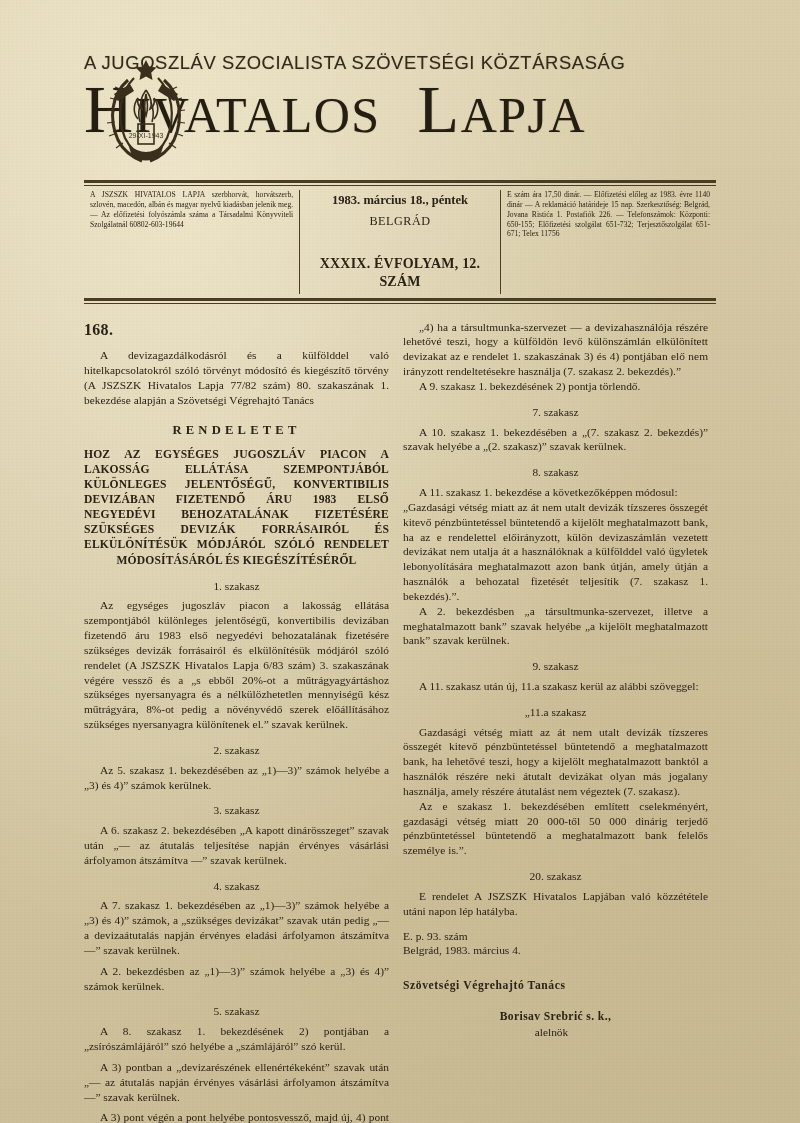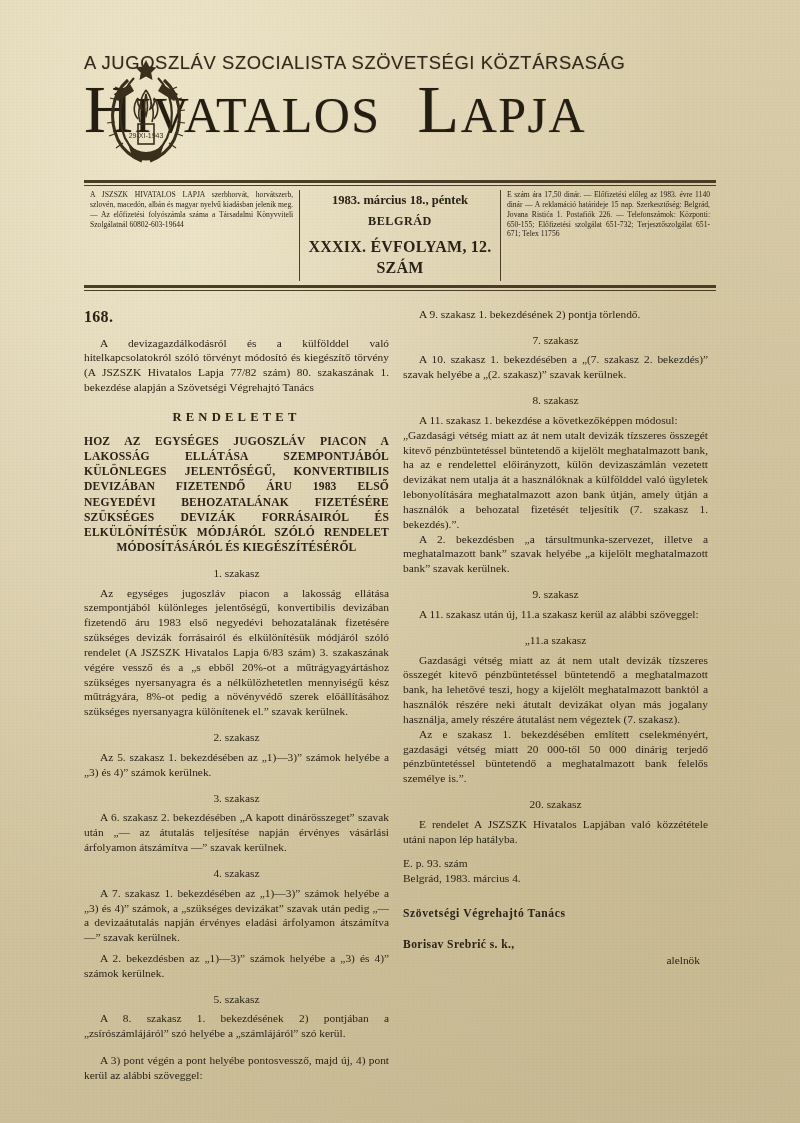--- a/index.html
+++ b/index.html
@@ -93,22 +93,22 @@
     align-items: stretch;
     padding: 4px 0 3px 0;
     font-size: 7.6px;
     line-height: 1.30;
   }
   .infocell { padding: 0 6px; }
   .info-left   { width: 212px; text-align: justify; }
   .info-center { width: 196px; text-align: center; border-left: 1px solid #4a3d26; border-right: 1px solid #4a3d26; display:flex; flex-direction:column; justify-content:center; }
   .info-right  { width: 212px; text-align: justify; }
   .info-center .l1 { font-size: 12.6px; font-weight: 700; margin: 2px 0 6px; }
-  .info-center .l2 { font-size: 12.2px; font-weight: 700; letter-spacing: .5px; margin-bottom: 7px; }
-  .info-center .l3 { font-size: 16px; font-weight: 700; letter-spacing: .2px; margin-bottom: 2px; }
+  .info-center .l2 { font-size: 12.2px; font-weight: 400; letter-spacing: .5px; margin-bottom: 7px; }
+  .info-center .l3 { font-size: 14px; font-weight: 700; letter-spacing: .2px; margin-bottom: 2px; margin-top: 18px; }
 
   .rule-after-info { border-top: 3px solid #4a3d26; margin-top: 1px; }
   .rule-after-info2 { border-top: 1px solid #4a3d26; margin-top: 2px; }
 
   
   .columns {
     display: flex;
     gap: 14px;
     margin-top: 16px;
     font-size: 11.4px;
@@ -146,28 +146,28 @@
     font-size: 11.4px;
   }
   .sig-org {
     text-align: left;
     font-weight: 700;
     letter-spacing: .6px;
     margin-top: 20px;
     font-size: 11.6px;
   }
   .sig-name {
-    text-align: left;
+    text-align: center;
     font-weight: 700;
     letter-spacing: .4px;
     margin-top: 16px;
     font-size: 11.6px;
   }
   .sig-role {
-    text-align: right;
+    text-align: center;
     margin-top: 1px;
     font-size: 11.4px;
     padding-right: 8px;
   }
   .plainline { text-align: left; }
 </style>
 </head>
 <body>
 
 <div class="page">
@@ -267,26 +267,28 @@
         <p class="ind">A 6. szakasz 2. bekezdésében „A kapott dinárösszeget” szavak után „— az átutalás teljesítése napján érvényes vásárlási árfolyamon átszámítva —” szavak kerülnek.</p>
 
         <div class="sec">4. szakasz</div>
         <p class="ind">A 7. szakasz 1. bekezdésében az „1)—3)” számok helyébe a „3) és 4)” számok, a „szükséges devizákat” szavak után pedig „— a devizaátutalás napján érvényes eladási árfolyamon átszámítva —” szavak kerülnek.</p>
         <div class="gap-s"></div>
         <p class="ind">A 2. bekezdésben az „1)—3)” számok helyébe a „3) és 4)” számok kerülnek.</p>
 
         <div class="sec">5. szakasz</div>
         <p class="ind">A 8. szakasz 1. bekezdésének 2) pontjában a „zsírószámlájáról” szó helyébe a „számlájáról” szó kerül.</p>
         <div class="gap-s"></div>
+        <p class="ind">A 3) pontban a „devizarészének ellenértékeként” szavak után „— az átutalás napján érvényes vásárlási árfolyamon átszámítva —” szavak kerülnek.</p>
         <div class="gap-s"></div>
         <p class="ind">A 3) pont végén a pont helyébe pontosvessző, majd új, 4) pont kerül az alábbi szöveggel:</p>
       </div>
 
       <div class="col">
 
+        <p class="ind">„4) ha a társultmunka-szervezet — a devizahasználója részére lehetővé teszi, hogy a külföldön levő különszámlán elkülönített devizakat az e rendelet 1. szakaszának 3) és 4) pontjában elő nem irányzott rendeltetésekre használja (7. szakasz 2. bekezdés).”</p>
 
         <p class="ind">A 9. szakasz 1. bekezdésének 2) pontja törlendő.</p>
 
         <div class="sec">7. szakasz</div>
         <p class="ind">A 10. szakasz 1. bekezdésében a „(7. szakasz 2. bekezdés)” szavak helyébe a „(2. szakasz)” szavak kerülnek.</p>
 
         <div class="sec">8. szakasz</div>
         <p class="ind">A 11. szakasz 1. bekezdése a következőképpen módosul:</p>
         <p>„Gazdasági vétség miatt az át nem utalt devizák tízszeres összegét kitevő pénzbüntetéssel büntetendő a kijelölt meghatalmazott bank, ha az e rendelettel előirányzott, külön devizaszámlán vezetett devizákat nem utalja át a használóknak a külfölddel való ügyletek lebonyolítására meghatalmazott azon bank útján, amely útján a használók a behozatal fizetését teljesítik (7. szakasz 1. bekezdés).”.</p>
         <p class="ind">A 2. bekezdésben „a társultmunka-szervezet, illetve a meghatalmazott bank” szavak helyébe „a kijelölt meghatalmazott bank” szavak kerülnek.</p>

